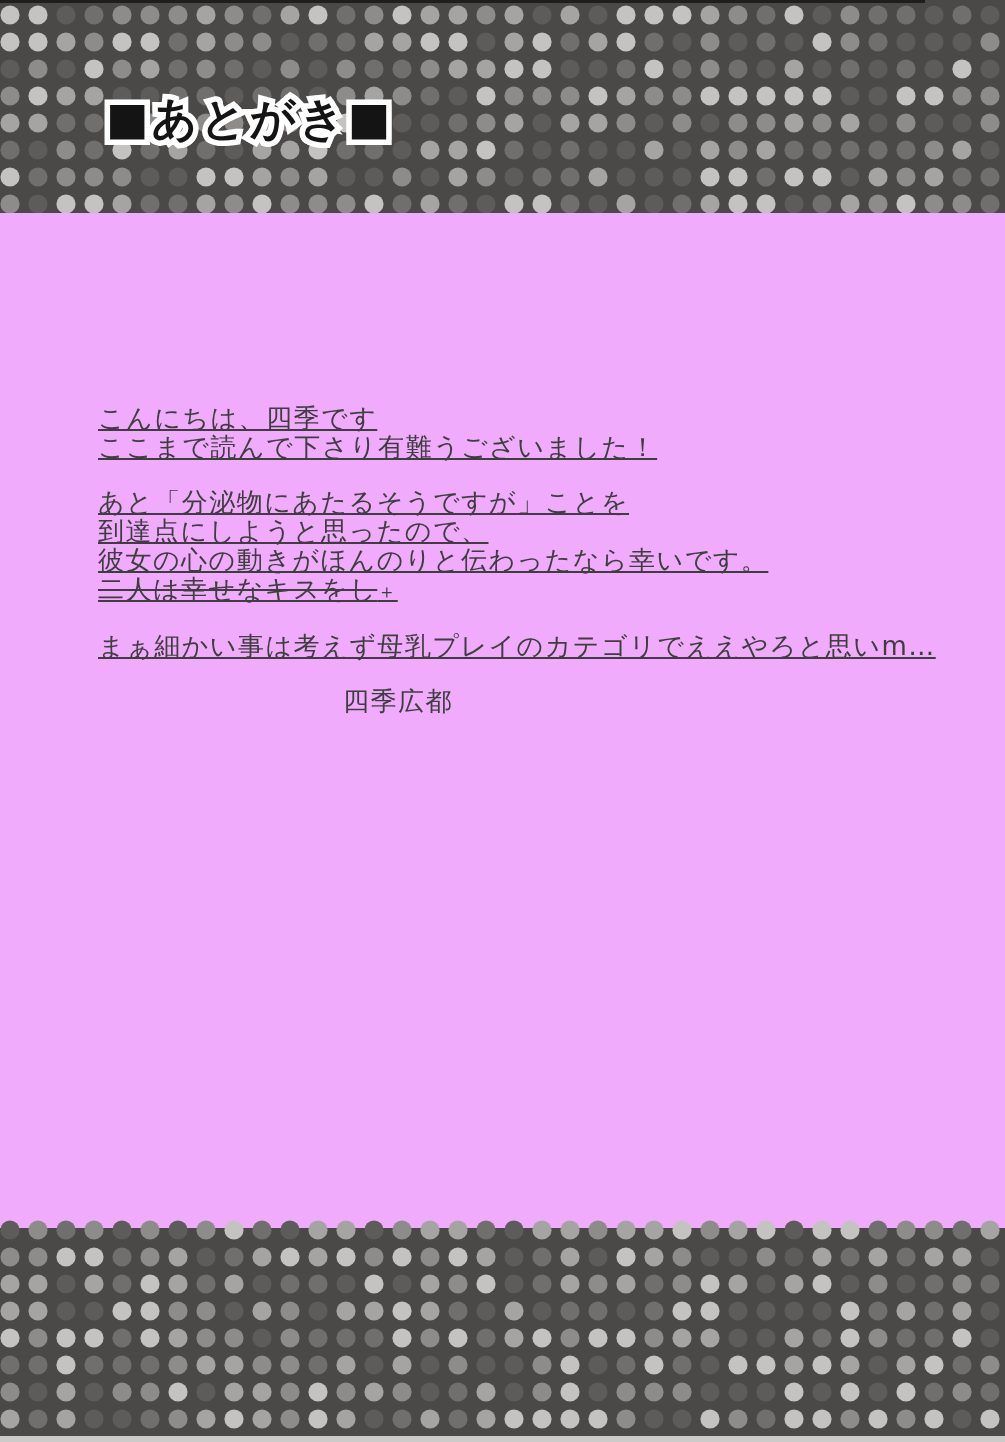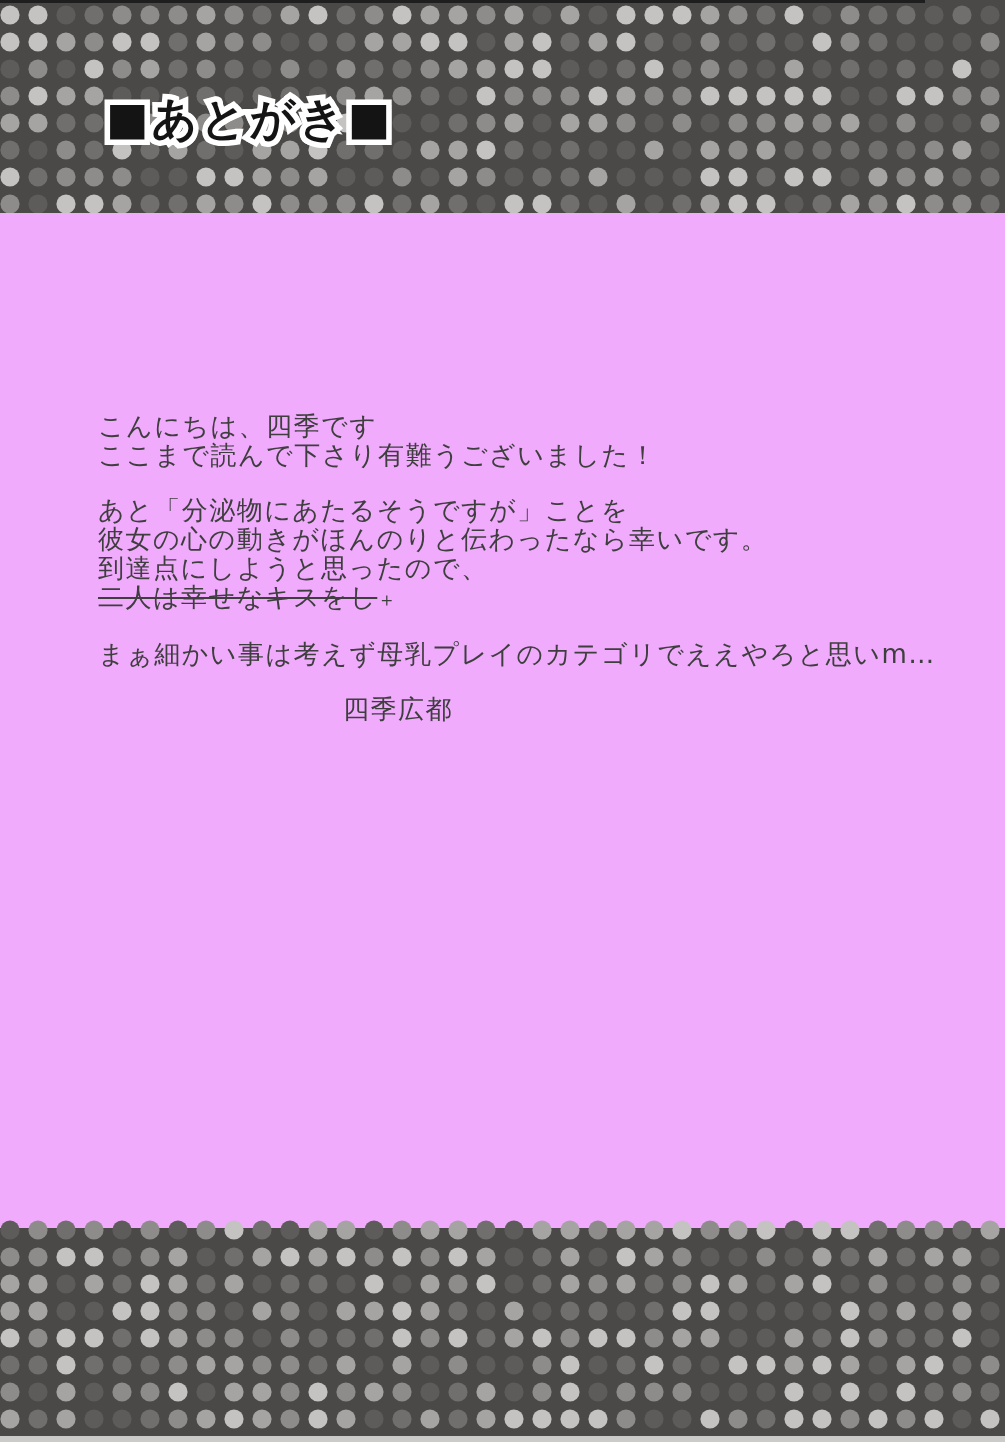--- a/index.html
+++ b/index.html
@@ -24,21 +24,21 @@
     -webkit-text-stroke:11px #ffffff;
     text-shadow:
       -4px -4px 0 #fff, 4px -4px 0 #fff, -4px 4px 0 #fff, 4px 4px 0 #fff,
       -5px 0 0 #fff, 5px 0 0 #fff, 0 -5px 0 #fff, 0 5px 0 #fff;
   }
   .title-fill{position:relative;color:#141414;}
   .content{
     position:absolute;left:98px;top:404px;z-index:2;
     color:#3e3e3e;font-size:26px;line-height:29px;letter-spacing:1.5px;
   }
-  .para{margin:8px 0 26px 0;}
+  .para{margin:0 0 26px 0;text-decoration:underline;}
   .para:last-of-type{margin-bottom:0;}
   .line{white-space:pre;}
   .strike{text-decoration:line-through;text-decoration-thickness:2px;}
   .strike-mark{font-size:19px;}
   .signature{margin-top:12px;margin-left:245px;}
 </style>
 </head>
 <body>
 
 <div class="page">
@@ -349,22 +349,22 @@
   </div>
 
   <div class="content" style="color: rgb(62, 62, 62);">
     <div id="paragraphs">
         <div class="para">
           <div class="line">こんにちは、四季です</div>
           <div class="line">ここまで読んで下さり有難うございました！</div>
         </div>
         <div class="para">
           <div class="line">あと「分泌物にあたるそうですが」ことを</div>
+          <div class="line">到達点にしようと思ったので、</div>
           <div class="line">彼女の心の動きがほんのりと伝わったなら幸いです。</div>
-          <div class="line">到達点にしようと思ったので、</div>
           <div class="line"><span class="strike">二人は幸せなキスをし</span><span class="strike-mark">＋</span></div>
         </div>
         <div class="para">
           <div class="line">まぁ細かい事は考えず母乳プレイのカテゴリでええやろと思いm…</div>
         </div>
         <div class="para">
         </div>
       </div>
     <div class="signature">四季広都</div>
   </div>

